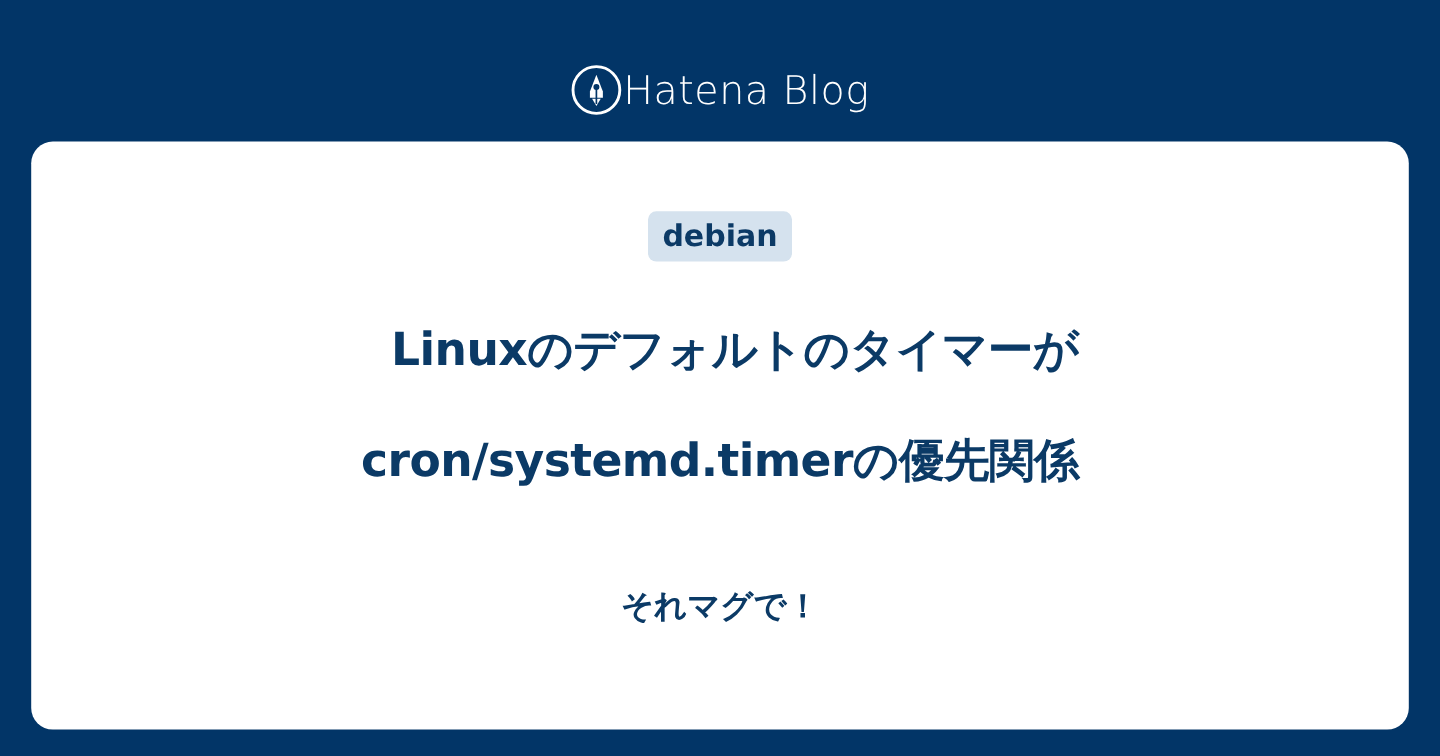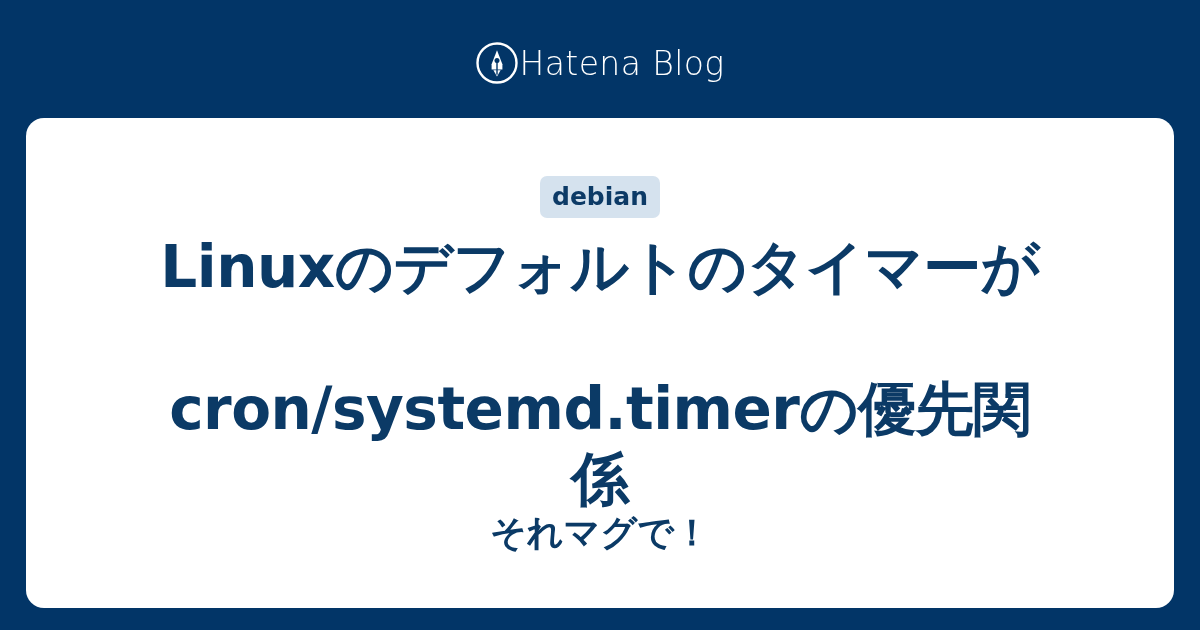--- a/index.html
+++ b/index.html
@@ -19,21 +19,21 @@
     position: relative;
     width: 1200px;
     height: 630px;
     background: #023567;
     box-sizing: border-box;
   }
 
   
   .brand-header {
     position: absolute;
-    top: 4px;
+    top: 16px;
     left: 0;
     width: 1200px;
     height: 118px;
     display: flex;
     align-items: center;
     justify-content: center;
   }
 
   .brand-mark {
     width: 44px;
@@ -59,20 +59,21 @@
     top: 118px;
     width: 1148px;
     height: 490px;
     background: #ffffff;
     border-radius: 18px;
     box-sizing: border-box;
     display: flex;
     flex-direction: column;
     align-items: center;
     padding: 58px 44px 53px;
+    gap: 36px;
   }
 
   
   .tag-list {
     display: flex;
     flex-direction: row;
     align-items: center;
     justify-content: center;
     gap: 18px;
     margin-bottom: 14px;
@@ -87,36 +88,36 @@
     padding: 8px 12px 9px;
     border-radius: 7px;
     white-space: nowrap;
     font-family: "DejaVu Sans", "Liberation Sans", sans-serif;
   }
 
   
   .entry-title {
     margin: 0;
     color: #0b3a66;
-    font-size: 58px;
+    font-size: 38px;
     font-weight: bold;
     line-height: 1.22;
-    text-align: center;
+    text-align: right;
     letter-spacing: -0.5px;
     max-width: 900px;
     word-break: break-word;
     font-family: "DejaVu Sans", "Liberation Sans", sans-serif;
   }
 
   
   .blog-name {
     margin-top: auto;
-    margin-bottom: 54px;
+    margin-bottom: 36px;
     color: #0b3a66;
-    font-size: 36px;
+    font-size: 27px;
     font-weight: bold;
     line-height: 1;
     text-align: center;
     white-space: nowrap;
     font-family: "DejaVu Sans", "Liberation Sans", sans-serif;
   }
 </style>
 </head>
 <body>
 

